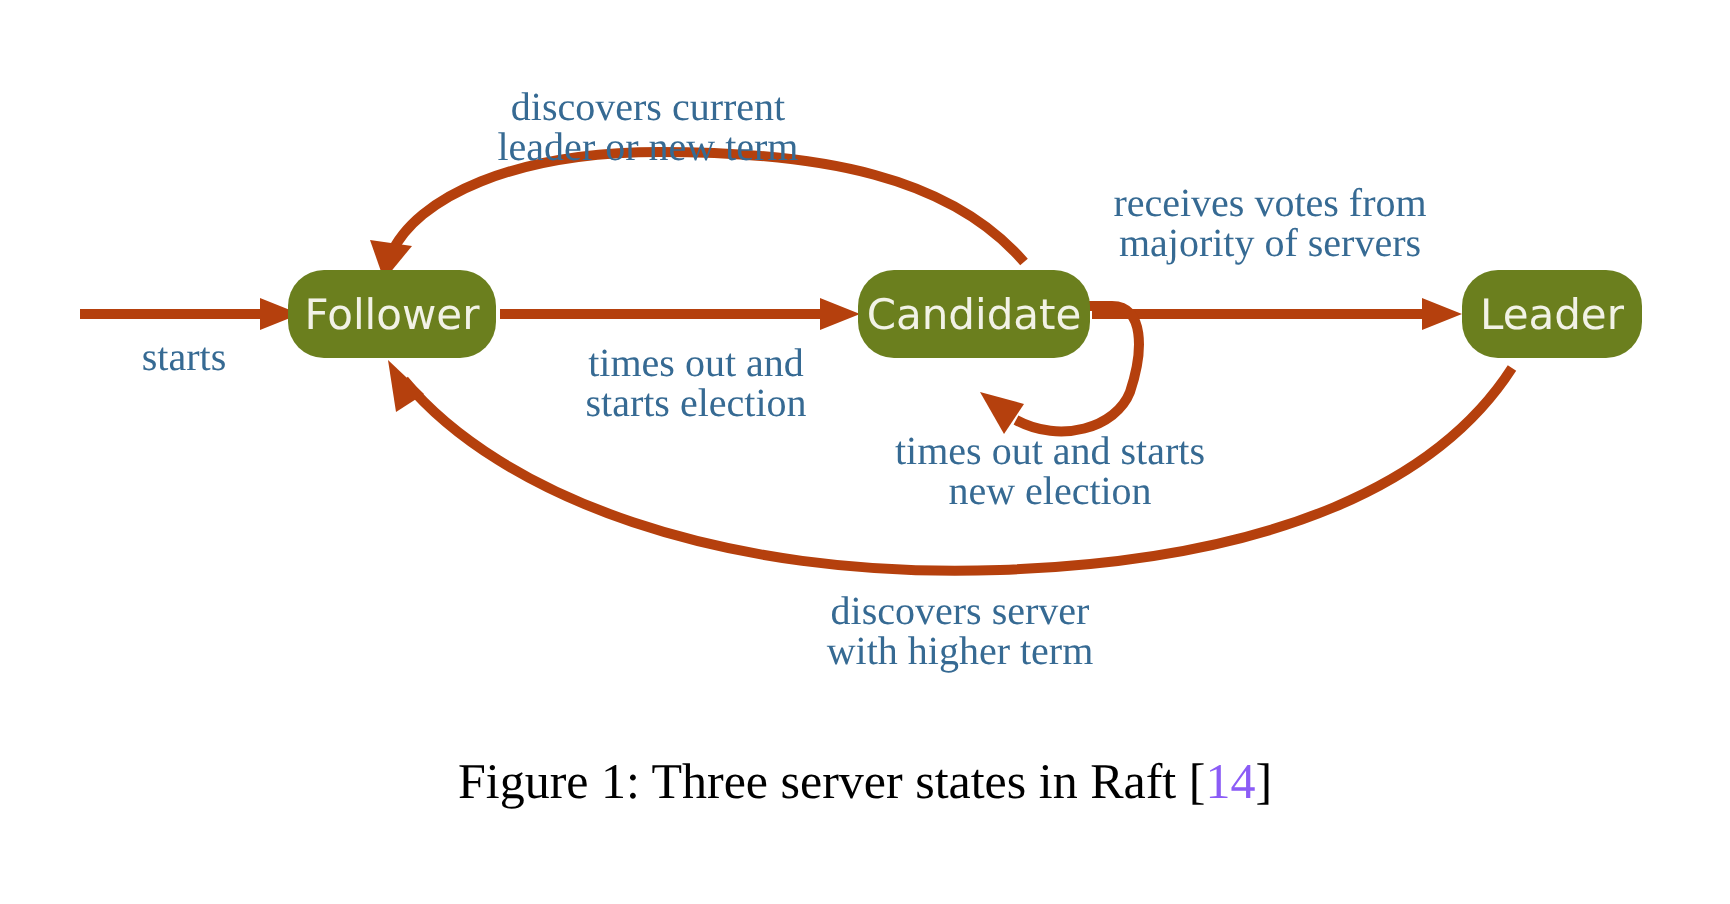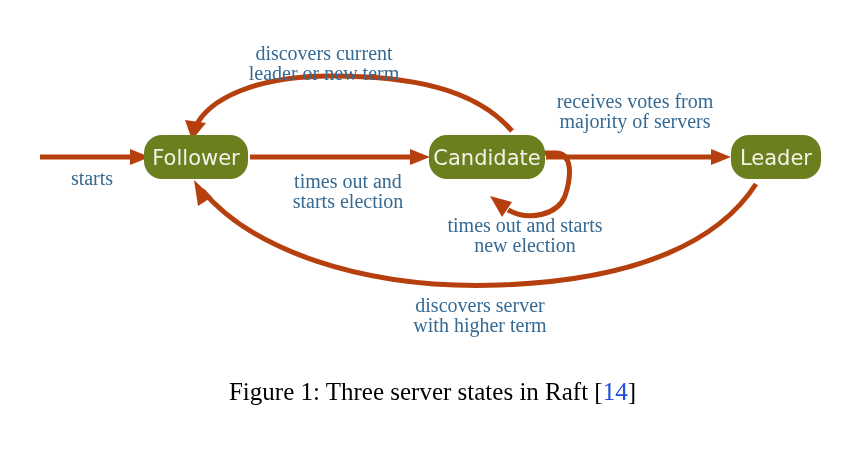--- a/index.html
+++ b/index.html
@@ -54,21 +54,21 @@
     left: 0;
     top: 378px;
     width: 865px;
     text-align: center;
     font-family: "Liberation Serif", "DejaVu Serif", serif;
     font-size: 25px;
     color: #000000;
     white-space: nowrap;
   }
   .cite-num {
-    color: #1d4ed8;
+    color: #8b5cf6;
   }
 </style>
 </head>
 <body>
 
 <div id="page">
 
   <svg id="diagram-svg" viewBox="0 0 865 452" xmlns="http://www.w3.org/2000/svg">
 
     <g>

